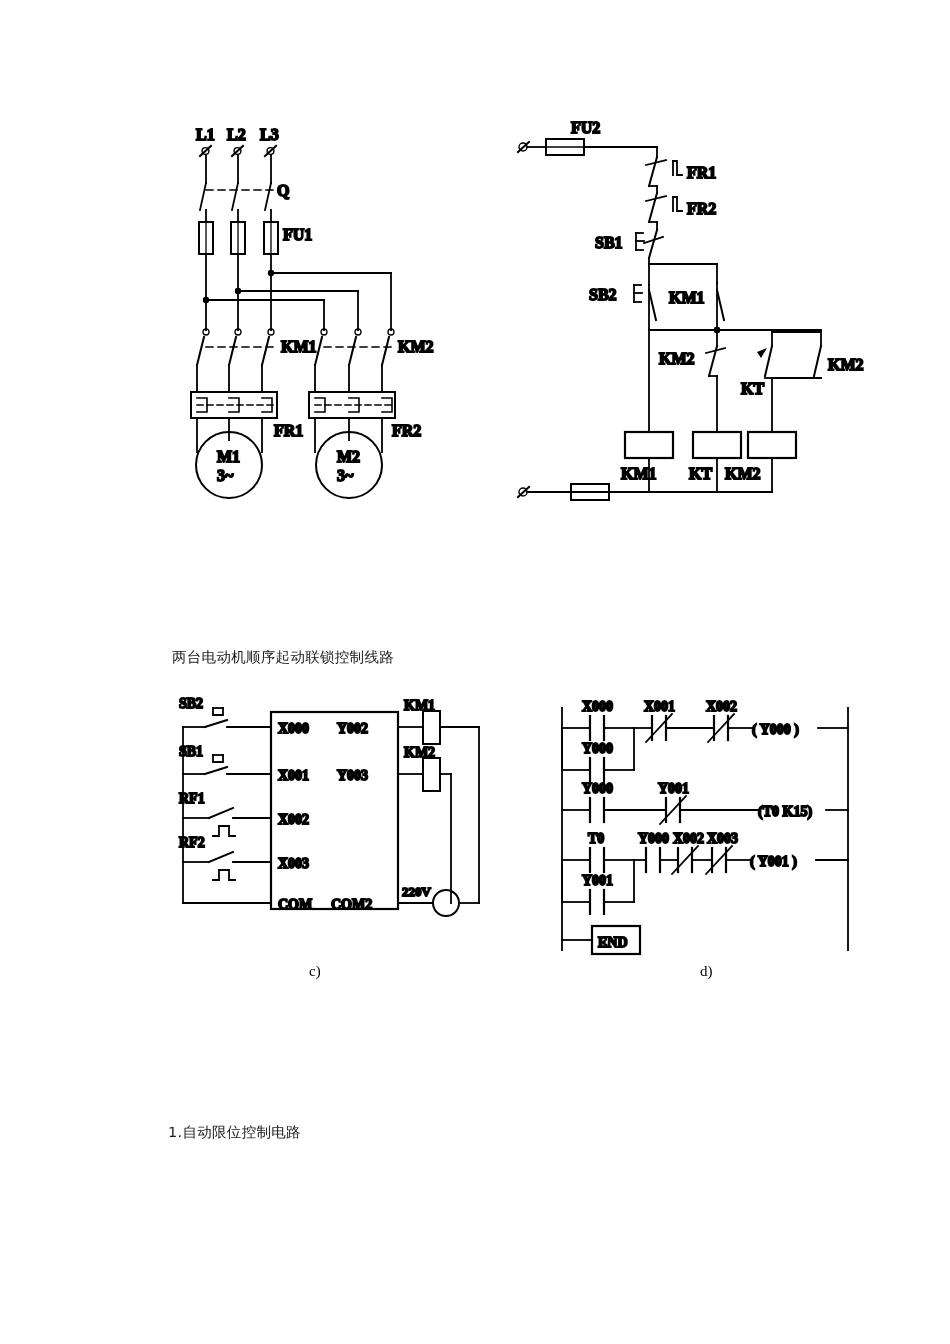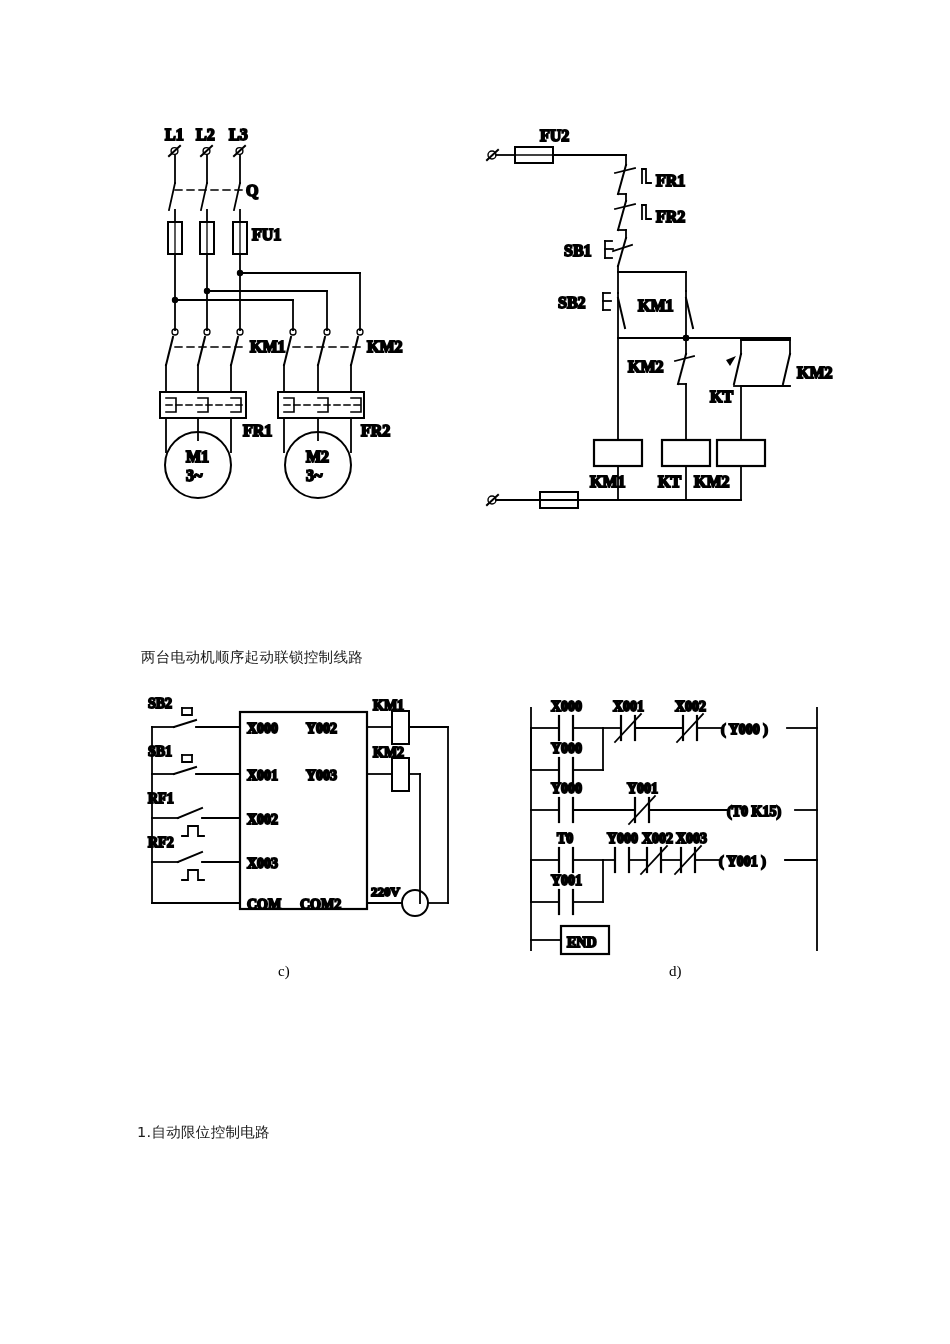--- a/index.html
+++ b/index.html
@@ -11,20 +11,21 @@
     width: 950px;
     height: 1344px;
     position: relative;
     font-family: "Liberation Serif", "DejaVu Serif", serif;
     color: #000000;
     overflow: hidden;
   }
   .page {
     position: absolute;
     inset: 0;
+    margin-left: 31px;
   }
   .fig {
     position: absolute;
   }
   .caption {
     position: absolute;
     font-family: "DejaVu Sans", "Liberation Sans", sans-serif;
     font-size: 14.5px;
     color: #1a1a1a;
     letter-spacing: 0.3px;
@@ -173,21 +174,21 @@
         <text class="svglabel" x="186" y="462">M1</text>
         <text class="svglabel" x="186" y="481">3~</text>
 
         <circle cx="318" cy="465" r="33" stroke-width="2"></circle>
         <text class="svglabel" x="306" y="462">M2</text>
         <text class="svglabel" x="306" y="481">3~</text>
       </g>
     </svg>
   </div>
 
-  <div class="fig" style="left:430px; top:8px;text-decoration:underline;">
+  <div class="fig" style="left:430px; top:0px;text-decoration:underline;">
     <svg width="430" height="530" viewBox="0 0 430 530">
       <g stroke="#000" stroke-width="1.8" fill="none" stroke-linecap="square">
 
         <g stroke-width="1.4">
           <circle cx="62" cy="147" r="4"></circle>
         </g>
         <line x1="57" y1="152" x2="68" y2="142" stroke-width="2"></line>
         <line x1="66" y1="147" x2="85" y2="147"></line>
 
         <rect x="85" y="139" width="38" height="16" stroke-width="2"></rect>

